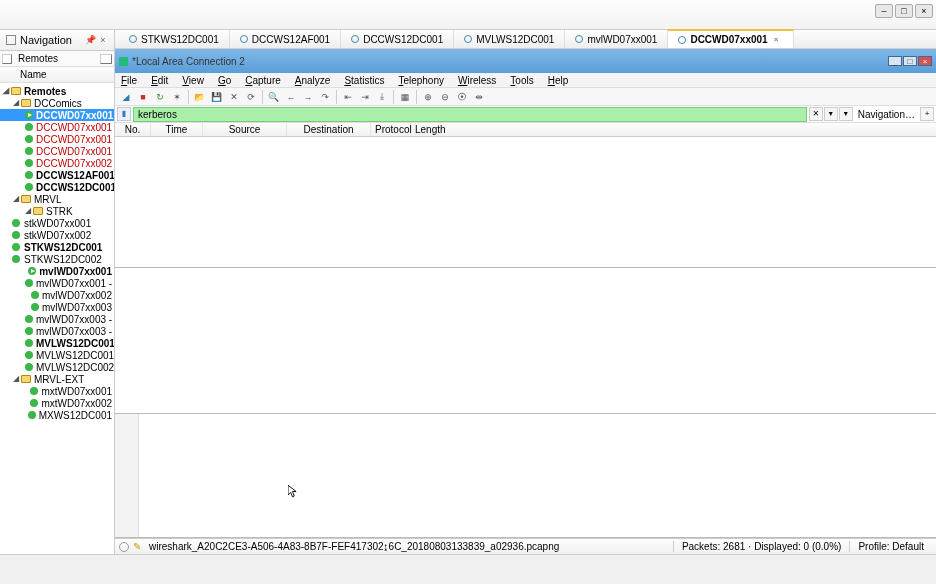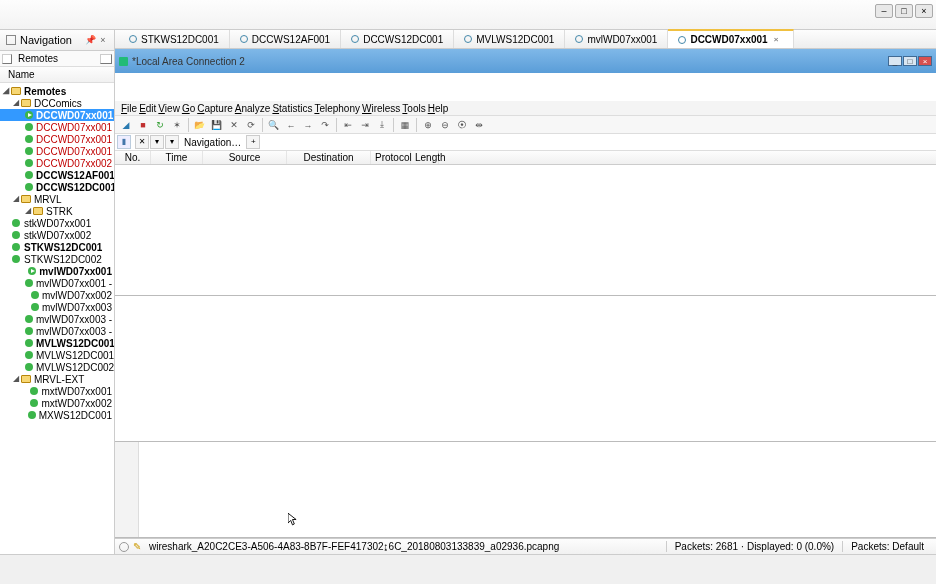--- a/index.html
+++ b/index.html
@@ -12,21 +12,21 @@
 
 
 .nav { width: 115px; border-right: 1px solid #ccc; display: flex; flex-direction: column; background: #fafafa; }
 .nav-header { display: flex; align-items: center; padding: 4px 6px; background: linear-gradient(#fdfdfd,#efefef); border-bottom: 1px solid #ccc; }
 .nav-header .sq { width: 10px; height: 10px; border: 1px solid #888; margin-right: 4px; }
 .nav-header .title { font-weight: 400; flex: 1; }
 .nav-header .pin { width: 10px; height: 10px; margin-left: 3px; cursor: pointer; font-size: 9px; line-height: 10px; text-align: center; color: #666; }
 .nav-filter { display: flex; align-items: center; border-bottom: 1px solid #ddd; }
 .nav-filter .drop { width: 10px; height: 10px; border: 1px outset #ccc; margin: 2px; background: #fff; }
 .nav-filter .txt { flex: 1; padding: 2px 4px; font-size: 10px; }
-.nav-colhdr { padding: 2px 8px; font-size: 10px; background: linear-gradient(#fdfdfd,#f1f1f1); border-bottom: 1px solid #ddd; }
+.nav-colhdr { padding: 2px 20px; font-size: 10px; background: linear-gradient(#fdfdfd,#f1f1f1); border-bottom: 1px solid #ddd; }
 .tree { flex: 1; overflow: auto; padding: 2px 0; background: #fff; }
 .tn { display: flex; align-items: center; height: 12px; padding: 0 2px; white-space: nowrap; cursor: pointer; }
 .tn .tw { width: 8px; height: 8px; margin-right: 1px; color: #555; font-size: 8px; line-height: 8px; text-align: center; }
 .tn .ic { width: 10px; height: 10px; margin-right: 3px; display: inline-flex; align-items: center; justify-content: center; }
 .tn .lbl { font-size: 10px; }
 .folder { background: #f7d774; border: .5px solid #b8860b; width: 10px; height: 8px; border-radius: 1px; }
 .dot { width: 8px; height: 8px; border-radius: 50%; background: #3cb54a; display: inline-block; }
 .dot.play::after { content: ""; position: relative; display: block; width: 0; height: 0; border-left: 4px solid #fff; border-top: 2px solid transparent; border-bottom: 2px solid transparent; margin-left: 3px; margin-top: 2px; }
 .depth0 { padding-left: 2px; font-weight: bold; }
 .depth1 { padding-left: 12px; }
@@ -46,21 +46,21 @@
 .tab .close { margin-left: 6px; width: 9px; height: 9px; font-size: 8px; line-height: 9px; color: #888; }
 
 .capbar { height: 14px; background: linear-gradient(#7fb8e8,#5a9dd8); display: flex; align-items: center; padding: 12px 4px; font-size: 10px; color: #333; }
 .capbar .cic { width: 9px; height: 9px; background: #2b7; margin-right: 4px; border-radius: 1px; }
 .capbar .cbtns { margin-left: auto; display: flex; gap: 1px; }
 .capbar .cbtns div { width: 14px; height: 10px; font-size: 8px; text-align: center; line-height: 10px; border: 1px solid #406a94; cursor: pointer; }
 .capbar .cbtns .min { background: #d9e6f2; }
 .capbar .cbtns .max { background: #d9e6f2; }
 .capbar .cbtns .cls { background: #d85050; color: #fff; }
 
-.menubar { height: 15px; display: flex; gap: 2px; padding: 0 6px; align-items: center; background: #f4f4f4; border-bottom: 1px solid #ddd; font-size: 10px; margin-top: 28px; }
+.menubar { height: 15px; display: flex; gap: 14px; padding: 0 6px; align-items: center; background: #f4f4f4; border-bottom: 1px solid #ddd; font-size: 10px; }
 .menubar span { cursor: pointer; }
 .menubar span u { text-decoration: underline; }
 
 .toolbar { height: 18px; display: flex; align-items: center; gap: 3px; padding: 0 4px; background: #f7f7f7; border-bottom: 1px solid #ddd; }
 .toolbar .tbtn { width: 14px; height: 14px; border: 1px solid transparent; display: flex; align-items: center; justify-content: center; font-size: 9px; cursor: pointer; color: #555; }
 .toolbar .sep { width: 1px; height: 14px; background: #ccc; margin: 0 1px; }
 .tbtn.shark { color: #2a7ab0; }
 .tbtn.red { color: #c03030; }
 .tbtn.green { color: #2a9a2a; }
 
@@ -392,20 +392,21 @@
       <div class="tbtn">▦</div>
       <div class="sep"></div>
       <div class="tbtn">⊕</div>
       <div class="tbtn">⊖</div>
       <div class="tbtn">⦿</div>
       <div class="tbtn">⇹</div>
     </div>
 
     <div class="filterbar">
       <div class="ficon">▮</div>
+      <input class="finput" value="kerberos" style="">
       <div class="fright">
         <div class="fbtn">✕</div>
         <div class="fbtn">▾</div>
         <div class="fbtn">▾</div>
         <span class="expr">Navigation…</span>
         <div class="fbtn">+</div>
       </div>
     </div>
 
     <div class="colhdr" id="colhdr">
@@ -424,18 +425,18 @@
           <path d="M0 0 L0 11 L3 8 L5 13 L7 12 L5 7 L9 7 Z" fill="#fff" stroke="#000" stroke-width="1"></path>
         </svg>
     </div>
 
     <div class="statusbar">
       <span class="sic"></span>
       <span class="sic2">✎</span>
       <span>wireshark_A20C2CE3-A506-4A83-8B7F-FEF417302↨6C_20180803133839_a02936.pcapng</span>
       <span class="spacer"></span>
       <span class="sseg">Packets: 2681 · Displayed: 0 (0.0%)</span>
-      <span class="sseg">Packets: Default</span>
+      <span class="sseg">Profile: Default</span>
     </div>
   </div>
 </div>
 
 <div class="outerstatus"></div>
 
 </body></html>

